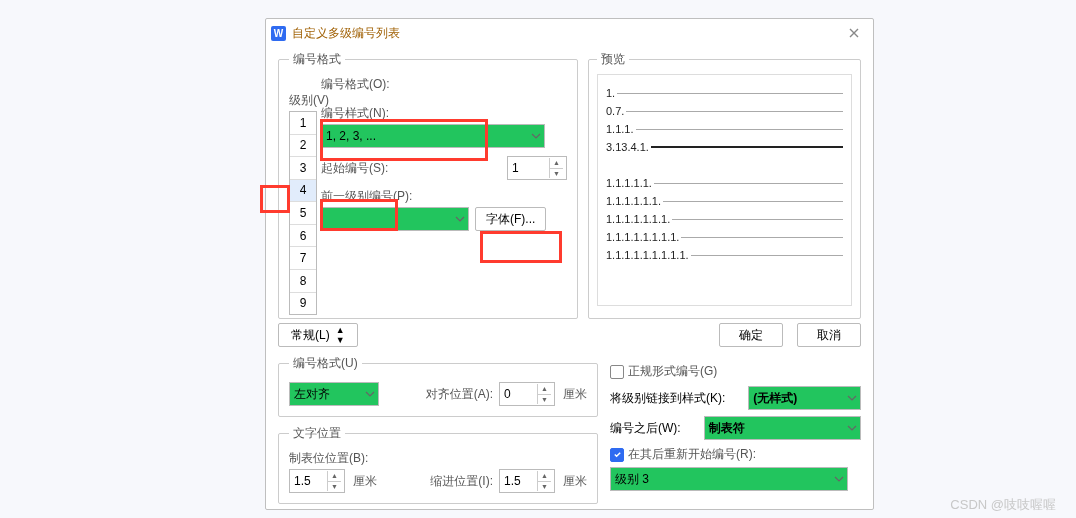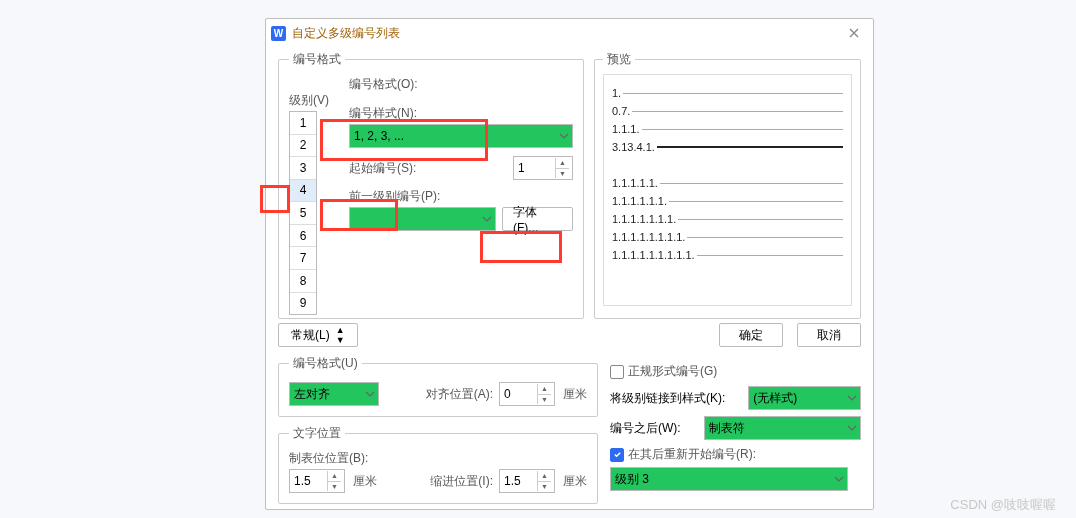--- a/index.html
+++ b/index.html
@@ -15,21 +15,21 @@
     legend { color: #555; padding: 0 4px; }
     .row-top { display: flex; gap: 10px; }
     .fs-format { width: 300px; height: 268px; padding: 2px 10px 8px; position: relative; }
     .fs-preview { flex: 1; height: 268px; padding: 6px 8px 8px; }
     .level-col { position: absolute; left: 10px; top: 24px; }
     .level-lbl { color: #555; margin-bottom: 2px; }
     .level-list { border: 1px solid #bbb; width: 28px; height: 204px; display: flex; flex-direction: column; }
     .level-item { flex: 1; display: flex; align-items: center; justify-content: center; border-bottom: 1px solid #ddd; cursor: pointer; }
     .level-item:last-child { border-bottom: none; }
     .level-item.sel { background: #e1ecfb; }
-    .format-right { margin-left: 60px; padding-top: 2px; }
+    .format-right { margin-left: 32px; padding-top: 2px; }
     .lbl { color: #555; margin: 4px 0 2px; }
     .input { width: 224px; height: 24px; border: 1px solid #bbb; padding: 0 4px; display: flex; align-items: center; background: #fff; }
     .combo { width: 224px; height: 24px; border: 1px solid #bbb; padding: 0 18px 0 4px; display: flex; align-items: center; background: #22c55e; position: relative; cursor: pointer; }
     .combo.short { width: 148px; }
     .combo .chev, .spinner .spinbtns { position: absolute; right: 3px; color: #666; pointer-events: none; }
     .chev svg { width: 10px; height: 8px; }
     .spinner { width: 60px; height: 24px; border: 1px solid #bbb; padding: 0 16px 0 4px; display: flex; align-items: center; background: #fff; position: relative; }
     .spinbtns { display: flex; flex-direction: column; top: 1px; bottom: 1px; right: 1px; width: 14px; }
     .spinbtns span { flex: 1; display: flex; align-items: center; justify-content: center; border-left: 1px solid #ccc; font-size: 7px; color: #666; cursor: pointer; }
     .spinbtns span:first-child { border-bottom: 1px solid #ccc; }
@@ -48,21 +48,21 @@
     .fs-numpos { padding: 4px 10px 10px; margin-bottom: 8px; }
     .fs-txtpos { padding: 4px 10px 10px; }
     .formrow { display: flex; align-items: center; gap: 6px; margin-top: 2px; }
     .formrow .lbl2 { color: #555; }
     .cm { color: #555; margin-left: 2px; }
     .cb { width: 14px; height: 14px; border: 1px solid #888; border-radius: 2px; display: inline-flex; align-items: center; justify-content: center; margin-right: 4px; background: #fff; flex-shrink: 0; }
     .cb.checked { background: #2f6bf1; border-color: #2f6bf1; color: #fff; }
     .cb svg { width: 9px; height: 9px; }
     .optrow { display: flex; align-items: center; margin: 6px 0 4px; color: #555; text-align: center; }
     .label-field { display: flex; align-items: center; gap: 23px; margin: 6px 0; }
-    .combo.wide { width: 120px; }
+    .combo.wide { width: 120px; font-weight: bold; }
     .combo.wider { width: 90px; }
     .redbox { position: absolute; border: 3px solid #ff3b2e; pointer-events: none; }
     .watermark { position: absolute; right: 20px; bottom: 4px; color: #c8c8c8; font-size: 13px; }
   </style>
 </head>
 <body>
 
 <div class="dialog">
   <div class="titlebar">
     <div class="appicon">W</div>

